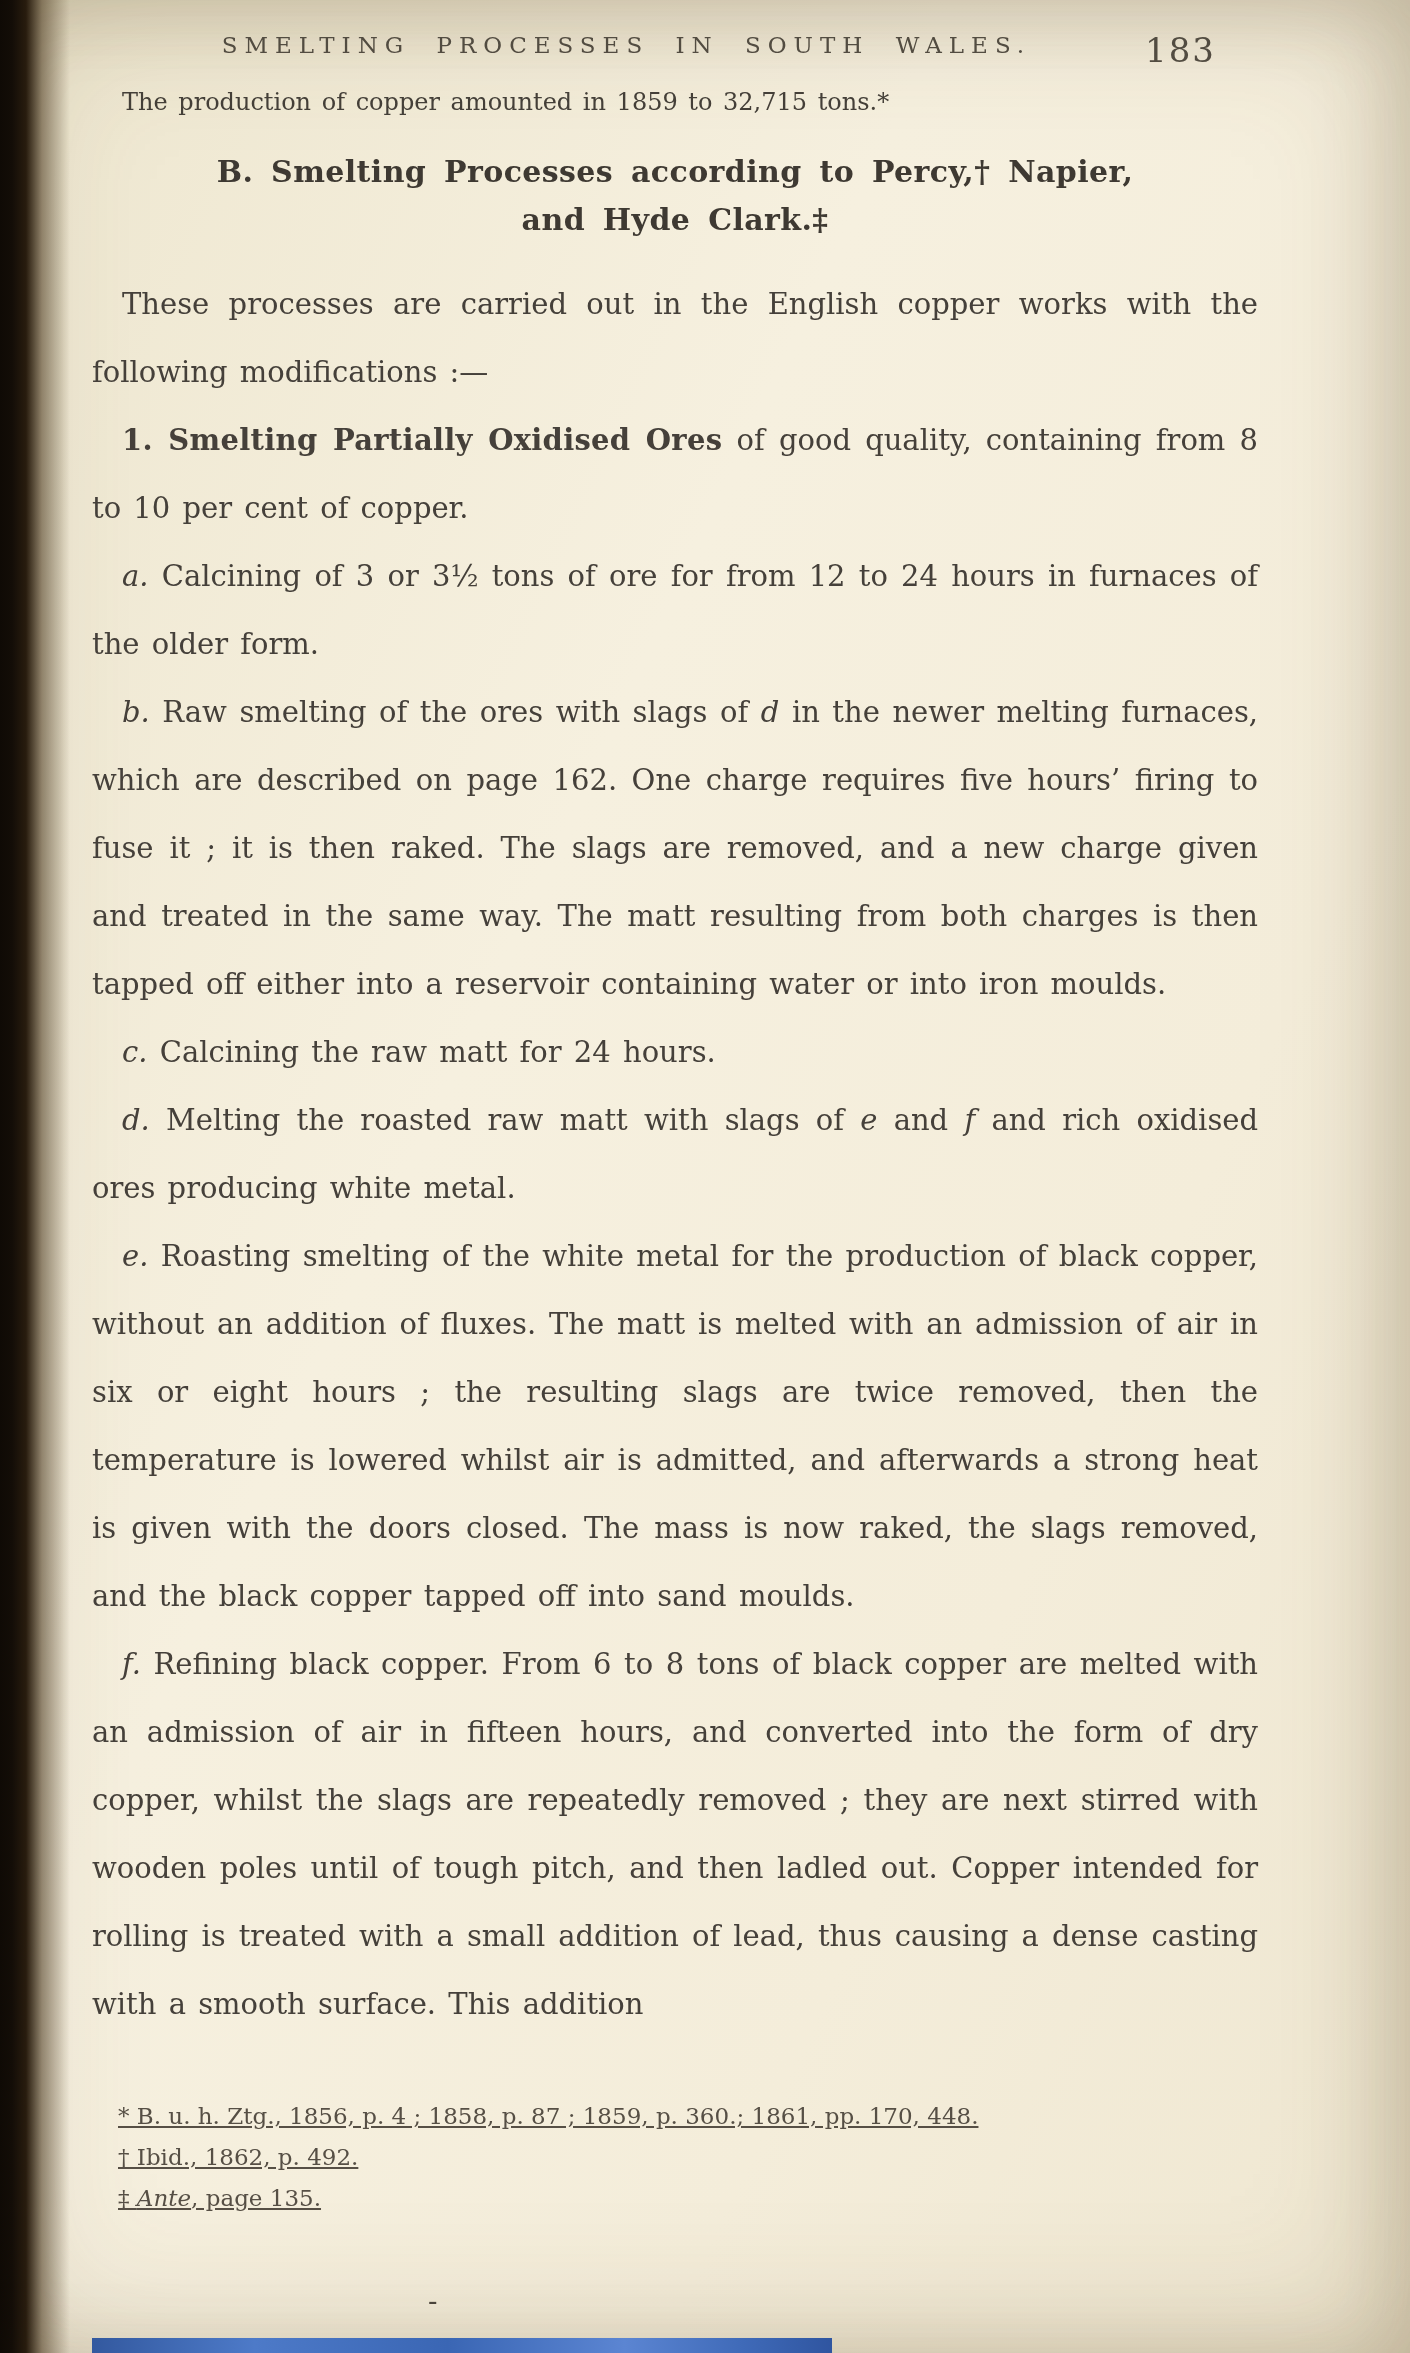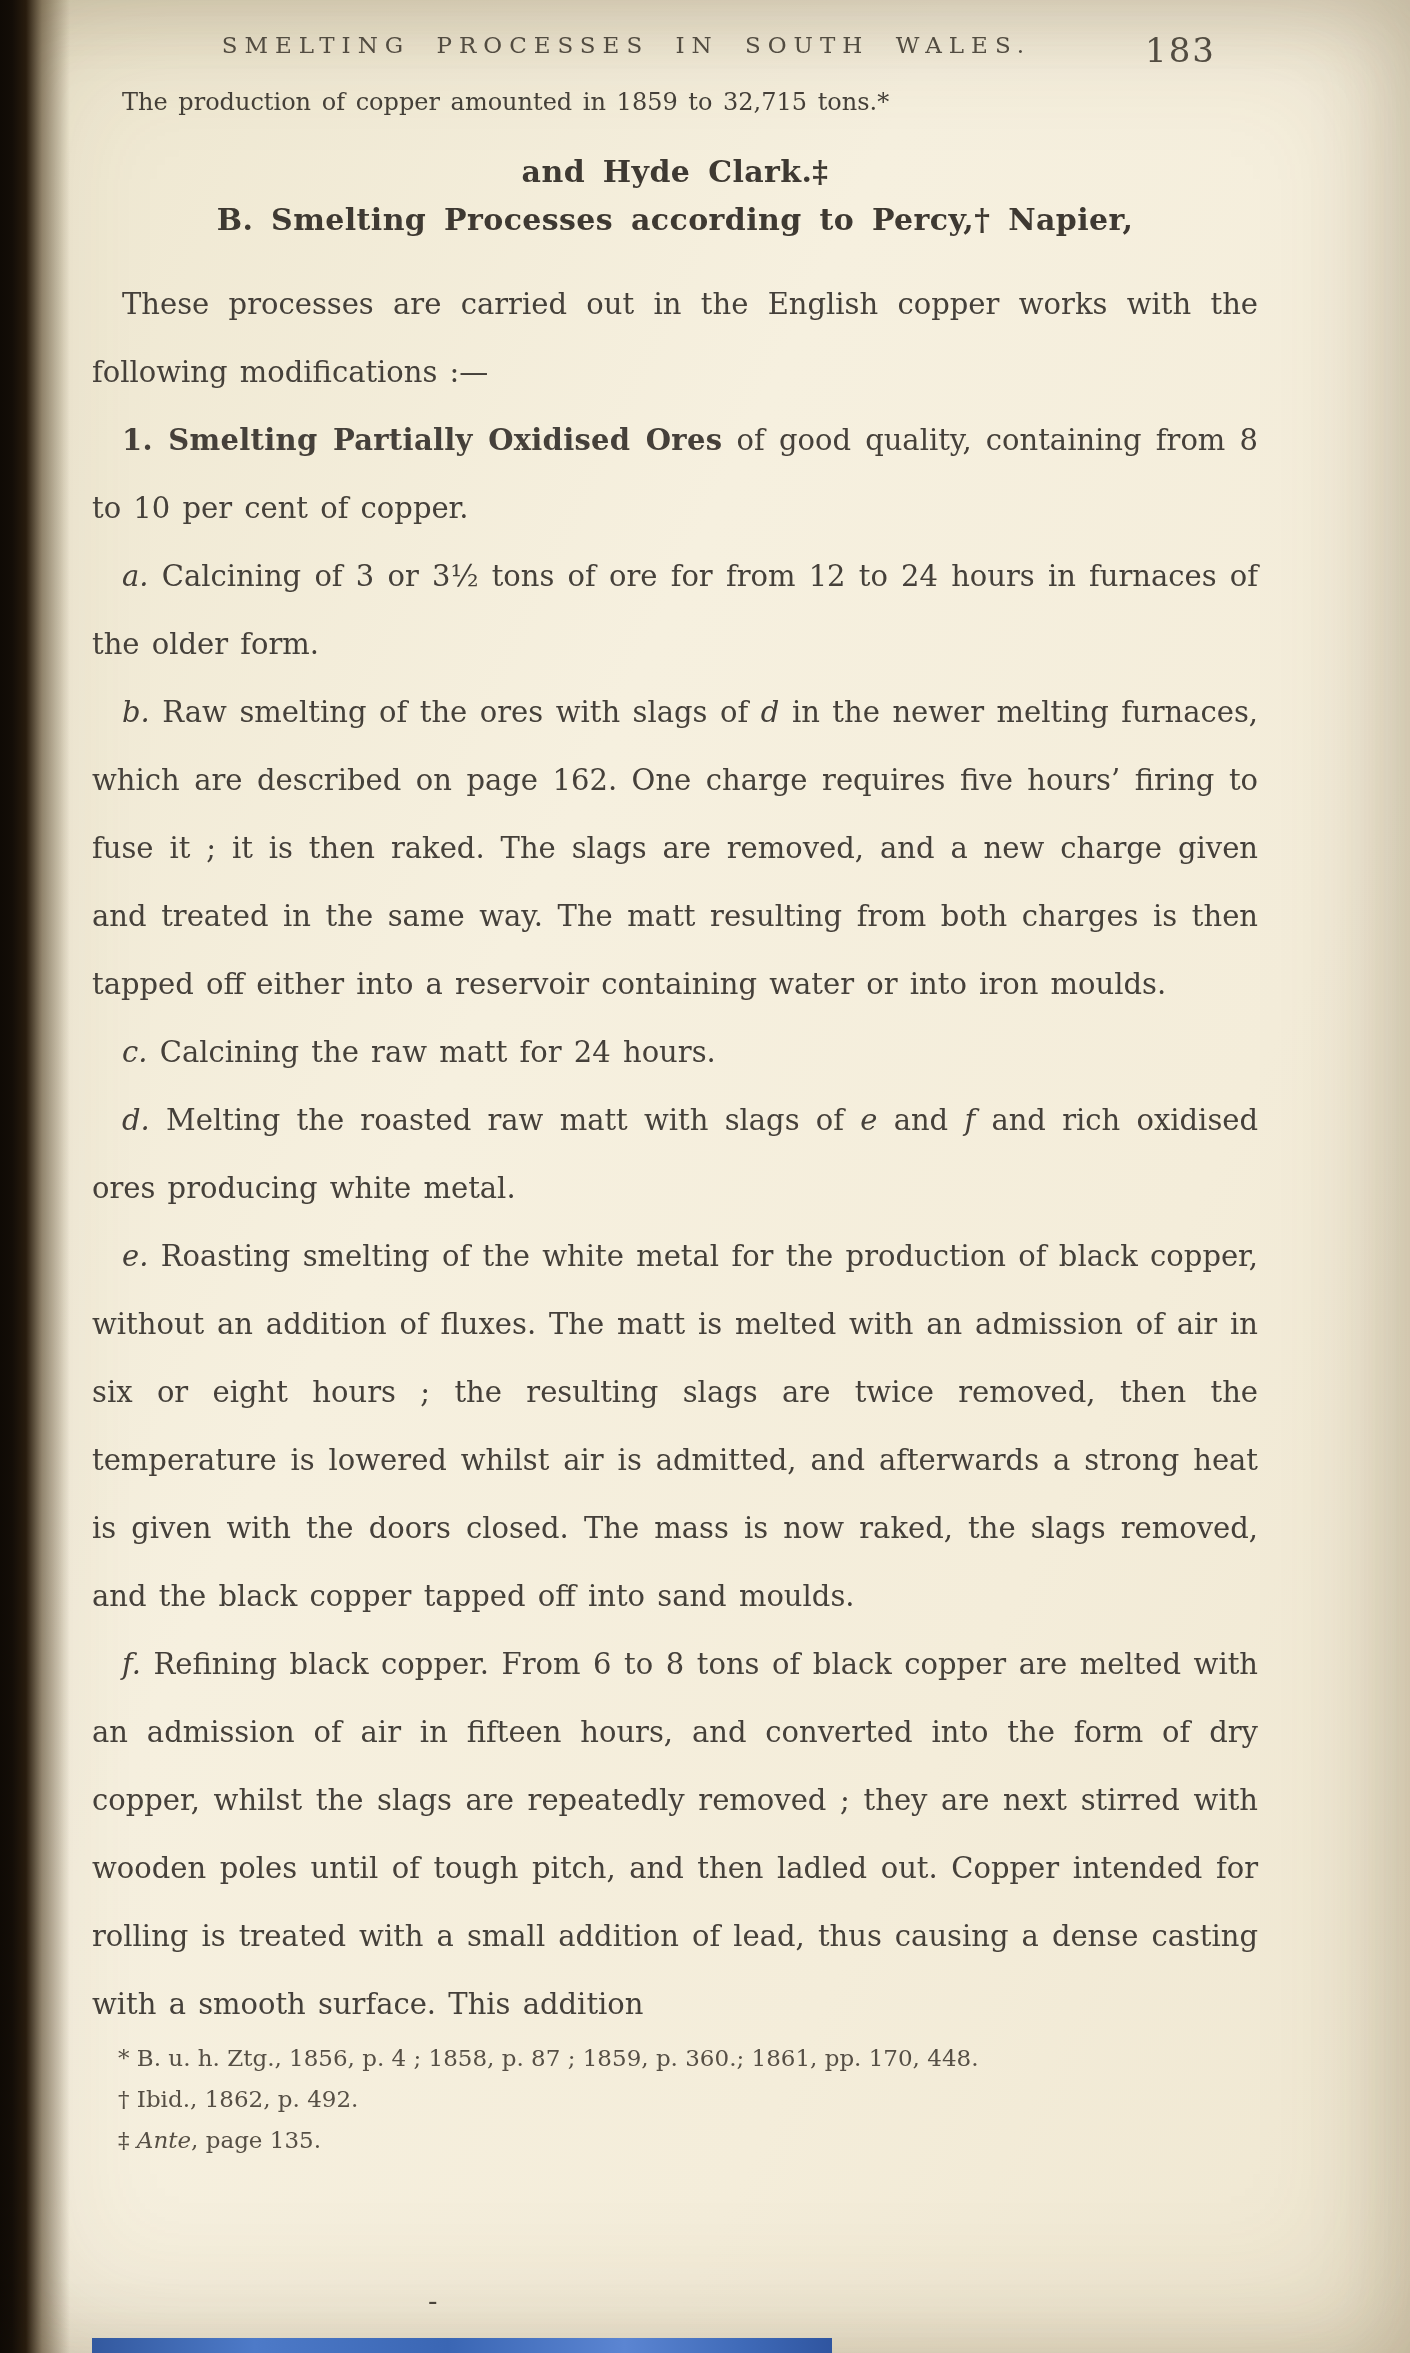--- a/index.html
+++ b/index.html
@@ -91,23 +91,25 @@
     line-height: 68px;
     text-align: justify;
     text-indent: 30px;
     word-spacing: 3px;
     color: #45403a;
   }
   .i { font-style: italic; }
   .b { font-weight: bold; letter-spacing: 0.3px; }
 
   .footnotes {
+    margin-top: 58px;
     font-size: 23px;
     line-height: 41px;
     color: #564f45;
+    text-decoration: underline;
   }
   .footnote { text-indent: 26px; }
 
   .catchmark {
     position: absolute;
     left: 428px;
     bottom: 36px;
     font-size: 28px;
     color: #4a443b;
     z-index: 3;
@@ -135,22 +137,22 @@
   <div class="content">
 
     <header class="running-header">
       <span class="running-title">SMELTING PROCESSES IN SOUTH WALES.</span>
       <span class="page-number">183</span>
     </header>
 
     <p class="lead">The production of copper amounted in 1859 to 32,715 tons.*</p>
 
     <h2 class="section-heading">
+      <span class="hline">B. Smelting Processes according to Percy,† Napier,</span>
       <span class="hline">and Hyde Clark.‡</span>
-      <span class="hline">B. Smelting Processes according to Percy,† Napier,</span>
     </h2>
 
     <p class="body-para">These processes are carried out in the English copper works with the following modifications :—</p>
 
     <p class="body-para"><span class="b">1. Smelting Partially Oxidised Ores</span><span> of good quality, containing from 8 to 10 per cent of copper.</span></p>
 
     <p class="body-para"><span class="i">a.</span><span> Calcining of 3 or 3½ tons of ore for from 12 to 24 hours in furnaces of the older form.</span></p>
 
     <p class="body-para"><span class="i">b.</span><span> Raw smelting of the ores with slags of </span><span class="i">d</span><span> in the newer melting furnaces, which are described on page 162. One charge requires five hours’ firing to fuse it ; it is then raked. The slags are removed, and a new charge given and treated in the same way. The matt resulting from both charges is then tapped off either into a reservoir containing water or into iron moulds.</span></p>
 

